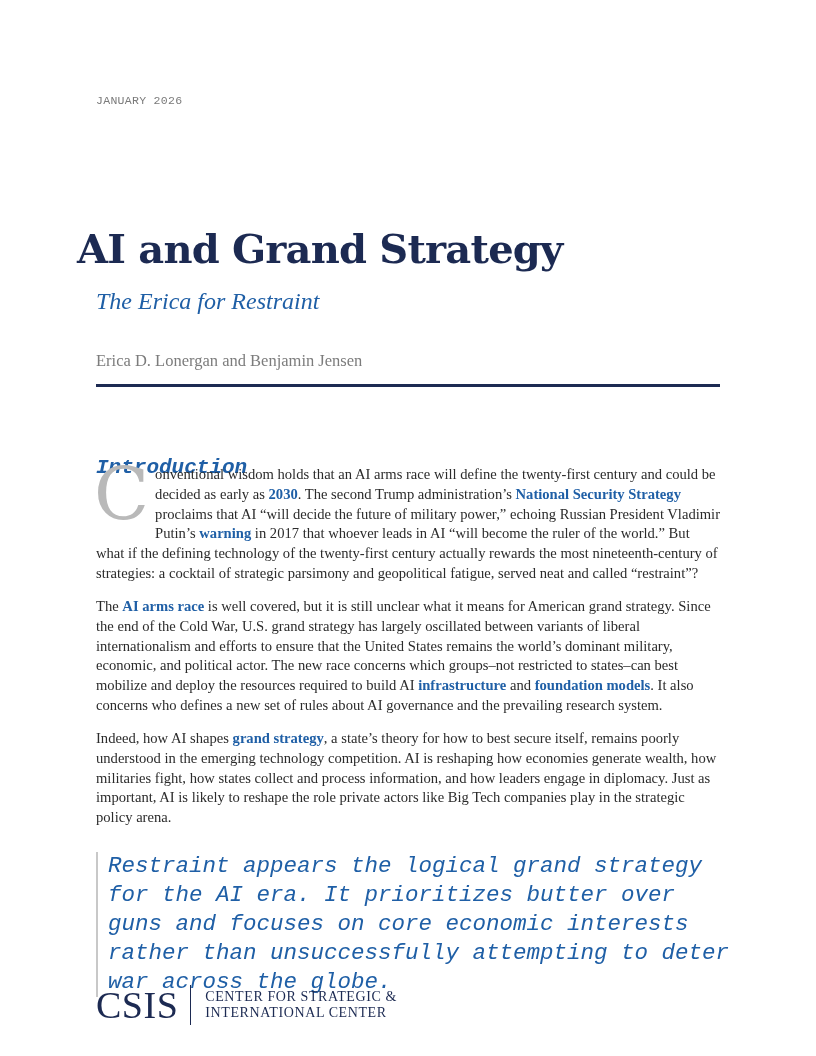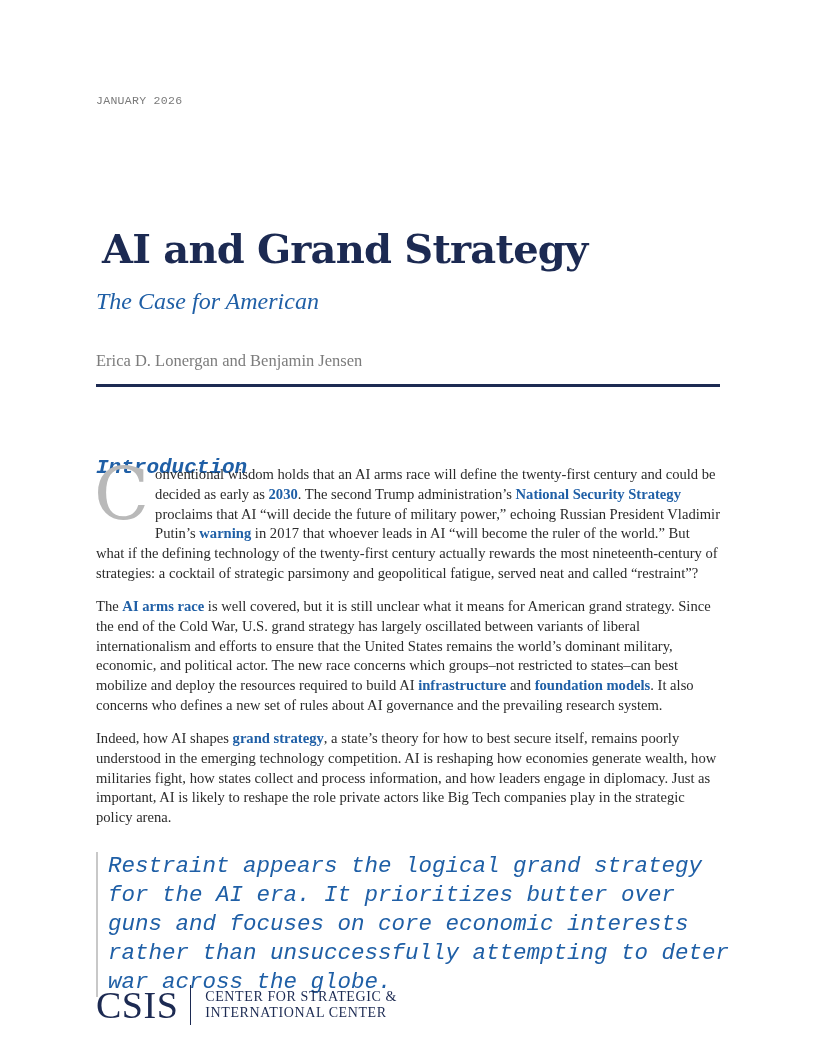--- a/index.html
+++ b/index.html
@@ -5,21 +5,21 @@
     * { margin: 0; padding: 0; box-sizing: border-box; }
     html, body { width: 816px; height: 1056px; background: #ffffff; overflow: hidden; }
     body { position: relative; font-family: "DejaVu Serif", "Liberation Serif", serif; color: #2b2b2b; }
 
     .date {
       position: absolute; left: 96px; top: 94px;
       font-family: Liberation Mono, monospace;
       font-size: 11.5px; letter-spacing: 0.3px; color: #7a7a7a;
     }
     .title {
-      position: absolute; left: 102px; top: 225px;
+      position: absolute; left: 77px; top: 225px;
       font-family: "DejaVu Serif", serif; font-weight: bold;
       font-size: 40px; color: #1c2a52; letter-spacing: -0.8px;
       white-space: nowrap;
       text-align: center;
     }
     .subtitle {
       position: absolute; left: 96px; top: 288px;
       font-family: "Liberation Serif", serif; font-style: italic;
       font-size: 24px; color: #1f5fa6;
     }
@@ -82,21 +82,21 @@
       font-size: 14px; line-height: 16px; color: #1c2a52; letter-spacing: 0.6px;
     }
   </style>
 </head>
 <body>
 
 <div class="date">JANUARY 2026</div>
 
 <h1 class="title">AI and Grand Strategy</h1>
 
-<div class="subtitle">The Case for American</div>
+<div class="subtitle">The Erica for Restraint</div>
 
 <div class="authors">Erica D. Lonergan and Benjamin Jensen</div>
 
 <div class="rule"></div>
 
 <h2 class="section-heading">Introduction</h2>
 
 <p class="body-text p1"><span class="dropcap">C</span><span>onventional wisdom holds that an AI arms race will define the twenty-first century and could be decided as early as </span><a class="link" href="#">2030</a><span>. The second Trump administration’s </span><a class="link" href="#">National Security Strategy</a><span> proclaims that AI “will decide the future of military power,” echoing Russian President Vladimir Putin’s </span><a class="link" href="#">warning</a><span> in 2017 that whoever leads in AI “will become the ruler of the world.” But what if the defining technology of the twenty-first century actually rewards the most nineteenth-century of strategies: a cocktail of strategic parsimony and geopolitical fatigue, served neat and called “restraint”?</span></p>
 
 <p class="body-text p2"><span>The </span><a class="link" href="#">AI arms race</a><span> is well covered, but it is still unclear what it means for American grand strategy. Since the end of the Cold War, U.S. grand strategy has largely oscillated between variants of liberal internationalism and efforts to ensure that the United States remains the world’s dominant military, economic, and political actor. The new race concerns which groups–not restricted to states–can best mobilize and deploy the resources required to build AI </span><a class="link" href="#">infrastructure</a><span> and </span><a class="link" href="#">foundation models</a><span>. It also concerns who defines a new set of rules about AI governance and the prevailing research system.</span></p>

